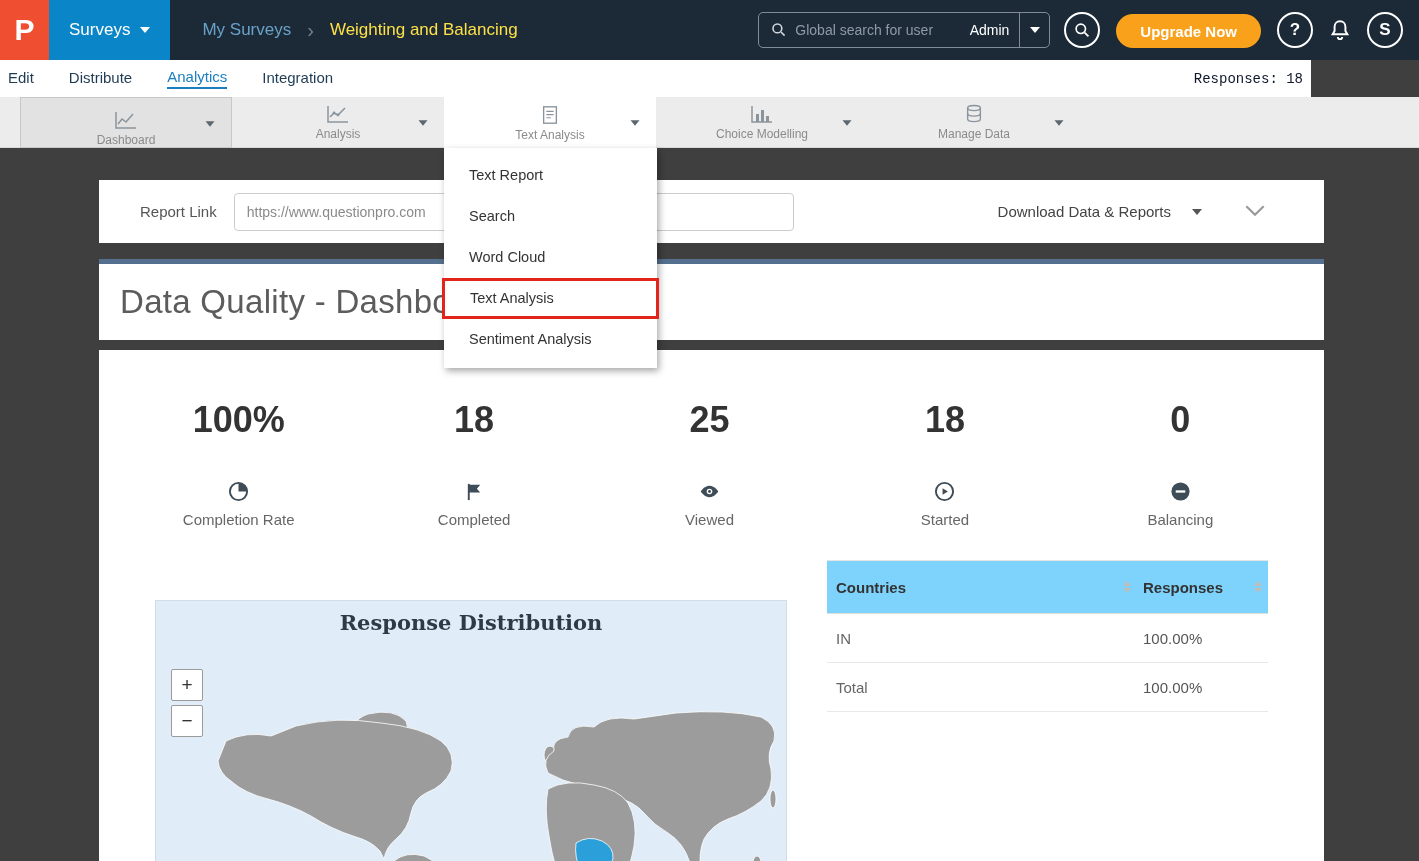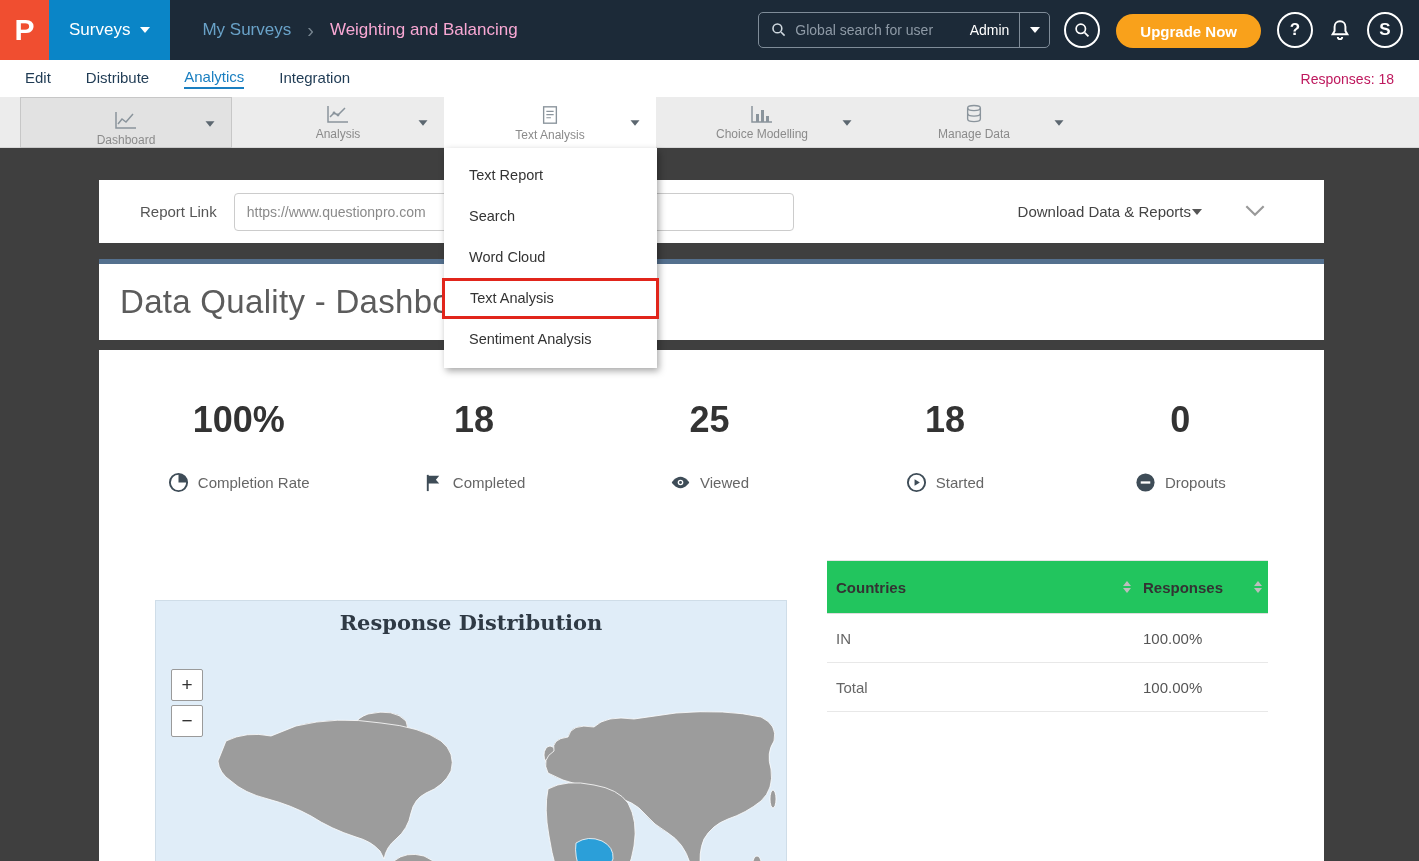--- a/index.html
+++ b/index.html
@@ -11,21 +11,21 @@
             background:#1c2a38; display:flex; align-items:center; z-index:60; }
   .logo { width:49px; height:60px; background:#f04e30; color:#fff; font-size:30px;
           font-weight:bold; display:flex; align-items:center; justify-content:center; }
   .product-btn { height:60px; background:#0a85c7; color:#fff; display:flex;
                  align-items:center; gap:10px; padding:0 20px; font-size:17px; cursor:pointer; }
   .caret { width:0; height:0; border-left:5px solid transparent;
            border-right:5px solid transparent; border-top:6px solid currentColor; display:inline-block; }
   .breadcrumb { margin-left:32px; display:flex; align-items:center; gap:16px; font-size:17px; }
   .bc-parent { color:#69a2c8; cursor:pointer; }
   .bc-sep { color:#76848f; font-size:20px; }
-  .bc-current { color:#f9a8d4; }
+  .bc-current { color:#fde047; }
 
   .top-right { margin-left:auto; display:flex; align-items:flex-end; padding-right:16px; }
   .search-box { width:292px; height:36px; border:1px solid #7f8c98; border-radius:5px;
                 display:flex; align-items:center; color:#fff; }
   .search-box svg { width:16px; height:16px; margin:0 8px 0 12px; color:#cfd8df; }
   .search-input { flex:1; background:transparent; border:none; outline:none;
                   color:#dfe6ec; font-size:14px; min-width:0; }
   .search-input::placeholder { color:#8e9aa6; }
   .search-scope { font-size:14px; color:#fff; padding:0 10px; }
   .scope-caret-box { height:36px; width:30px; border-left:1px solid #7f8c98; display:flex;
@@ -36,25 +36,25 @@
   .circle-btn svg { width:17px; height:17px; }
   .upgrade-btn { height:34px; margin-left:16px; padding:0 24px; background:#f9a11b;
                  border-radius:17px; color:#fff; font-weight:bold; font-size:15px;
                  display:flex; align-items:center; cursor:pointer; }
   .help-btn { margin-left:16px; }
   .bell { margin-left:14px; color:#fff; cursor:pointer; }
   .bell svg { width:26px; height:26px; }
   .avatar { margin-left:14px; }
 
   
-  .nav { position:absolute; top:60px; left:0; width:1419px; height:37px; background:#fff;
-         display:flex; align-items:center; padding:0 25px; gap:35px; z-index:40; }
+  .nav { position:absolute; top:60px; left:0; width:1311px; height:37px; background:#fff;
+         display:flex; align-items:center; padding:0 8px; gap:35px; z-index:40; }
   .nav-tab { font-size:15px; color:#1f3b54; cursor:pointer; padding-bottom:2px; }
   .nav-tab.active { color:#1a7fc1; border-bottom:2px solid #1a7fc1; }
-  .responses { margin-left:auto; font-size:14px; color:#be185d; }
+  .responses { margin-left:auto; font-size:14px; color:#0f172a;font-family:Liberation Mono, monospace; }
 
   
   .toolbar { position:absolute; top:97px; left:0; width:1419px; height:51px;
              background:#ececec; border-bottom:1px solid #d8d8d8; z-index:40; }
   .tool-item { position:absolute; top:0; height:51px; width:212px; display:flex;
                flex-direction:column; align-items:center; justify-content:center;
                gap:3px; cursor:pointer; }
   .tool-item .t-icon { height:20px; color:#8a949c; }
   .tool-item .t-icon svg { height:20px; width:24px; }
   .tool-label { font-size:12px; color:#8b8b8b; }
@@ -69,54 +69,54 @@
              color:#333; cursor:pointer; }
   .dd-item.highlight { border:3px solid #e1251b; margin:0 -2px; line-height:35px; }
 
   
   .report-card { position:absolute; left:99px; top:180px; width:1225px; height:63px;
                  background:#fff; display:flex; align-items:center; z-index:10; }
   .report-label { margin-left:41px; font-size:15px; color:#555; white-space:nowrap; }
   .report-input { margin-left:17px; width:560px; height:38px; border:1px solid #ccc;
                   border-radius:4px; padding:0 12px; font-size:14px; color:#8a8a8a; outline:none; }
   .report-right { margin-left:auto; display:flex; align-items:center; gap:42px; padding-right:58px; }
-  .download-group { display:flex; align-items:center; gap:1px; font-size:15px; color:#444; cursor:pointer; }
+  .download-group { display:flex; align-items:center; gap:21px; font-size:15px; color:#444; cursor:pointer; }
   .download-group .caret { color:#555; }
   .collapse-chevron { color:#999; cursor:pointer; }
   .collapse-chevron svg { width:22px; height:13px; }
 
   .divider-bar { position:absolute; left:99px; top:259px; width:1225px; height:5px;
                  background:#54708e; z-index:10; }
   .title-card { position:absolute; left:99px; top:264px; width:1225px; height:76px;
                 background:#fff; display:flex; align-items:center; z-index:10; }
   .page-title { margin-left:21px; font-size:33px; color:#5c5c5c; letter-spacing:0.3px; }
 
   .stats-card { position:absolute; left:99px; top:350px; width:1225px; height:511px;
                 background:#fff; z-index:10; }
   .stats-row { position:absolute; left:22px; right:26px; top:48px; display:flex; }
   .stat { flex:1; text-align:center; }
   .stat-value { font-size:36px; line-height:44px; font-weight:bold; color:#333; }
-  .stat-label { margin-top:30px; display:flex; align-items:center; justify-content:center;
-                gap:9px; color:#666; font-size:15px; }
+  .stat-label { margin-top:39px; display:flex; align-items:center; justify-content:center;
+                gap:9px; color:#666; font-size:15px;flex-direction:column; }
   .stat-label svg { width:21px; height:21px; }
 
   
   .map-card { position:absolute; left:155px; top:560px; width:632px; height:301px;
               background:#e0edf8; border:1px solid #cfdde8; overflow:hidden; z-index:12;margin-top:40px; }
   .map-title { text-align:center; margin-top:9px; font-size:21px; font-weight:bold;
                color:#2f3a45; font-family:"DejaVu Serif", serif; }
   .zoom { position:absolute; left:15px; top:68px; display:flex; flex-direction:column; gap:4px; }
   .zoom-btn { width:32px; height:32px; background:#fff; border:1px solid #9a9a9a;
               border-radius:2px; font-size:19px; color:#333; display:flex;
               align-items:center; justify-content:center; cursor:pointer; }
   .map-svg { position:absolute; left:0; top:100px; }
 
   
   .ctable { position:absolute; left:827px; top:560px; width:441px; z-index:12; font-size:15px; }
-  .thead { display:flex; align-items:center; height:54px; background:#22c55e;
+  .thead { display:flex; align-items:center; height:54px; background:#7dd3fc;
            border-top:1px solid #e5e5e5; border-bottom:1px solid #ddd; font-weight:bold; color:#333; }
   .col1 { flex:1; display:flex; align-items:center; justify-content:space-between;
           padding-left:9px; padding-right:12px; }
   .col2 { width:125px; display:flex; align-items:center; justify-content:space-between;
           padding-right:6px; }
   .sort { display:flex; flex-direction:column; gap:2px; cursor:pointer; }
   .sort i { width:0; height:0; border-left:4px solid transparent; border-right:4px solid transparent; display:block; }
   .sort .up { border-bottom:5px solid #bdbdbd; }
   .sort .dn { border-top:5px solid #bdbdbd; }
   .trow { display:flex; align-items:center; height:49px; border-bottom:1px solid #e8e8e8; color:#555; }
@@ -308,21 +308,21 @@
         <span>Started</span>
       </div>
     </div>
     <div class="stat">
       <div class="stat-value">0</div>
       <div class="stat-label">
         <svg viewBox="0 0 22 22">
             <circle cx="11" cy="11" r="9.5" fill="#3e4c57"></circle>
             <rect x="6" y="9.8" width="10" height="2.4" fill="#fff"></rect>
           </svg>
-        <span>Dropouts</span>
+        <span>Balancing</span>
       </div>
     </div>
   </div>
 </div>
 
 <div class="map-card">
   <div class="map-title">Response Distribution</div>
   <div class="zoom">
     <div class="zoom-btn">+</div>
     <div class="zoom-btn">−</div>

